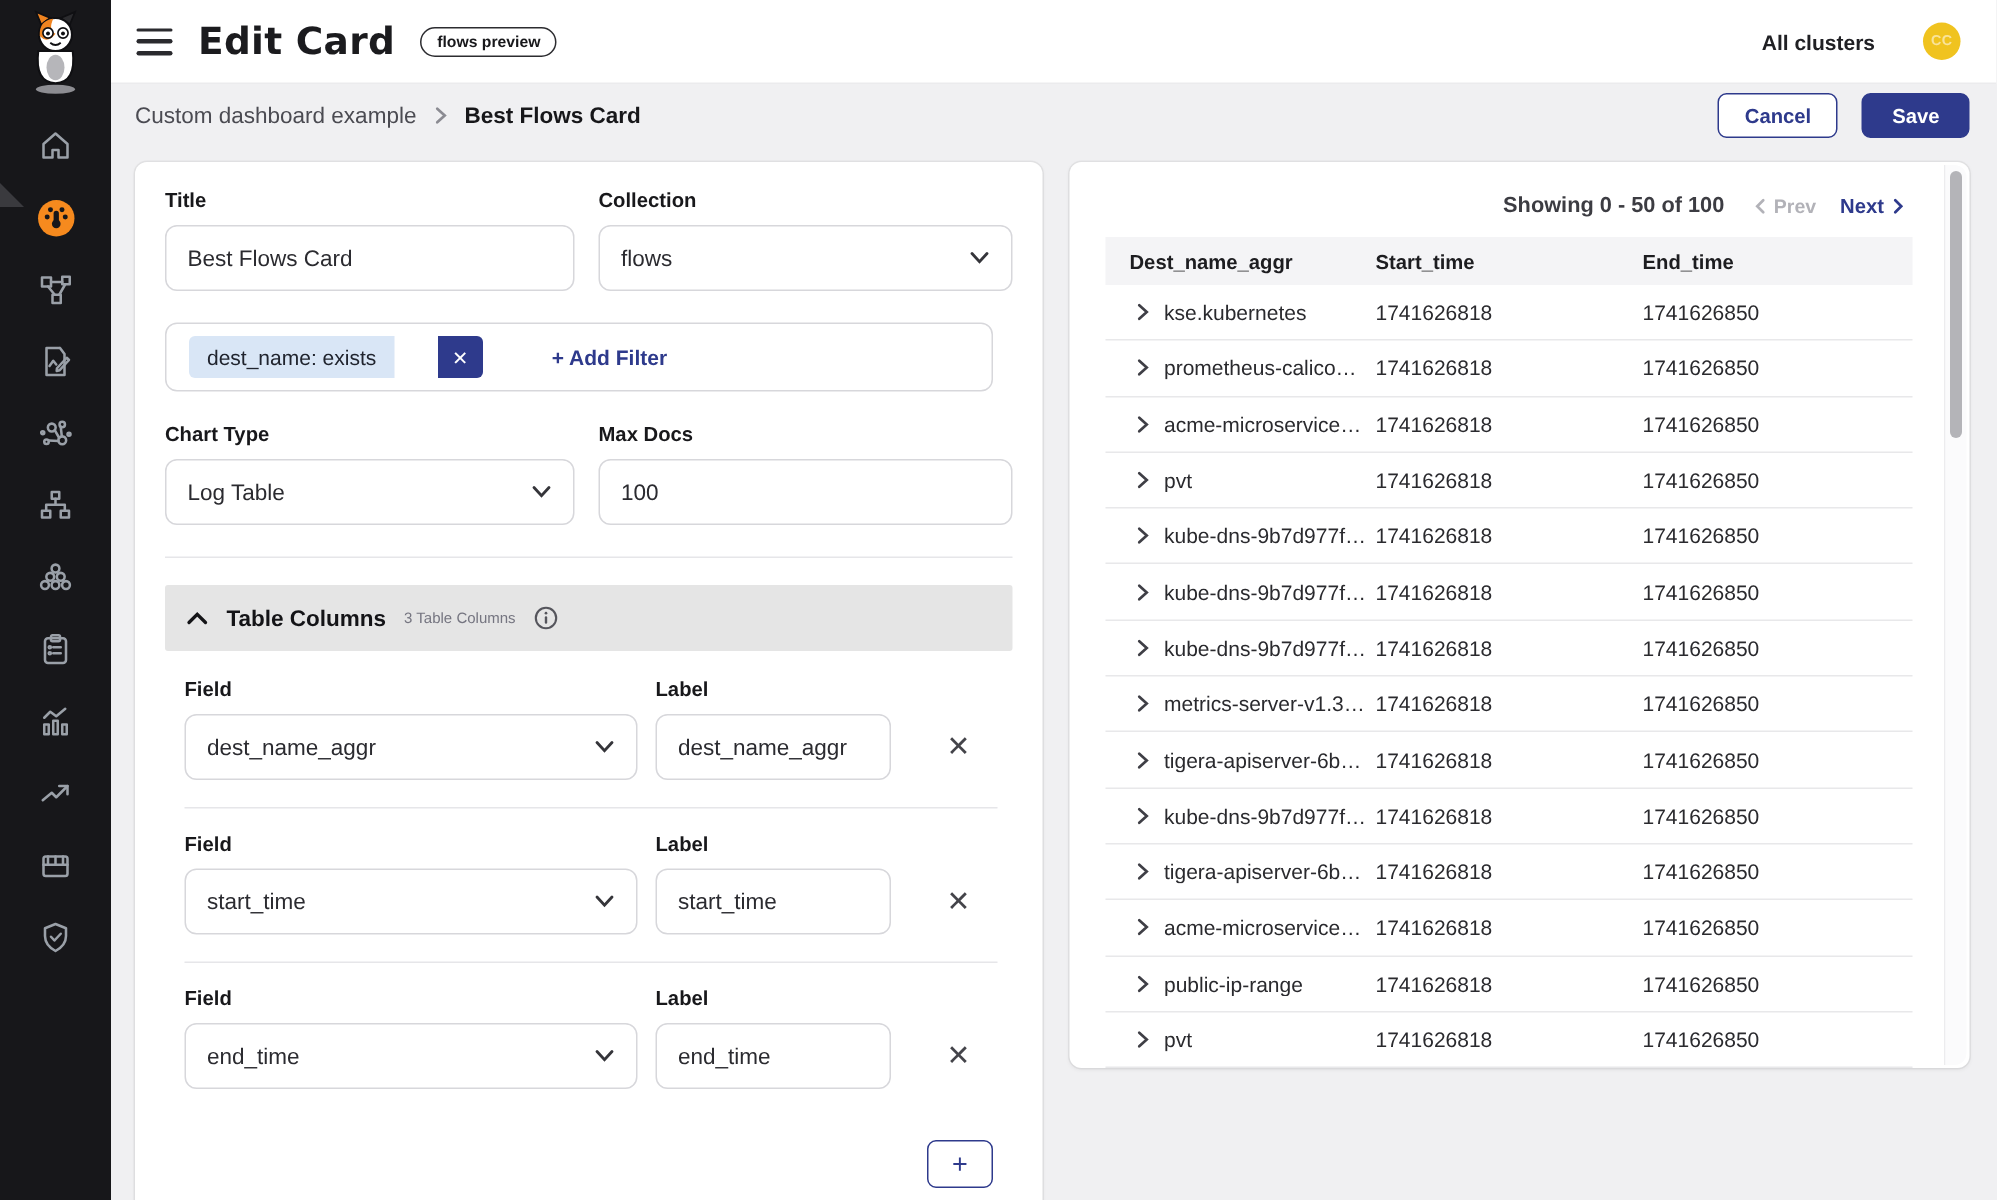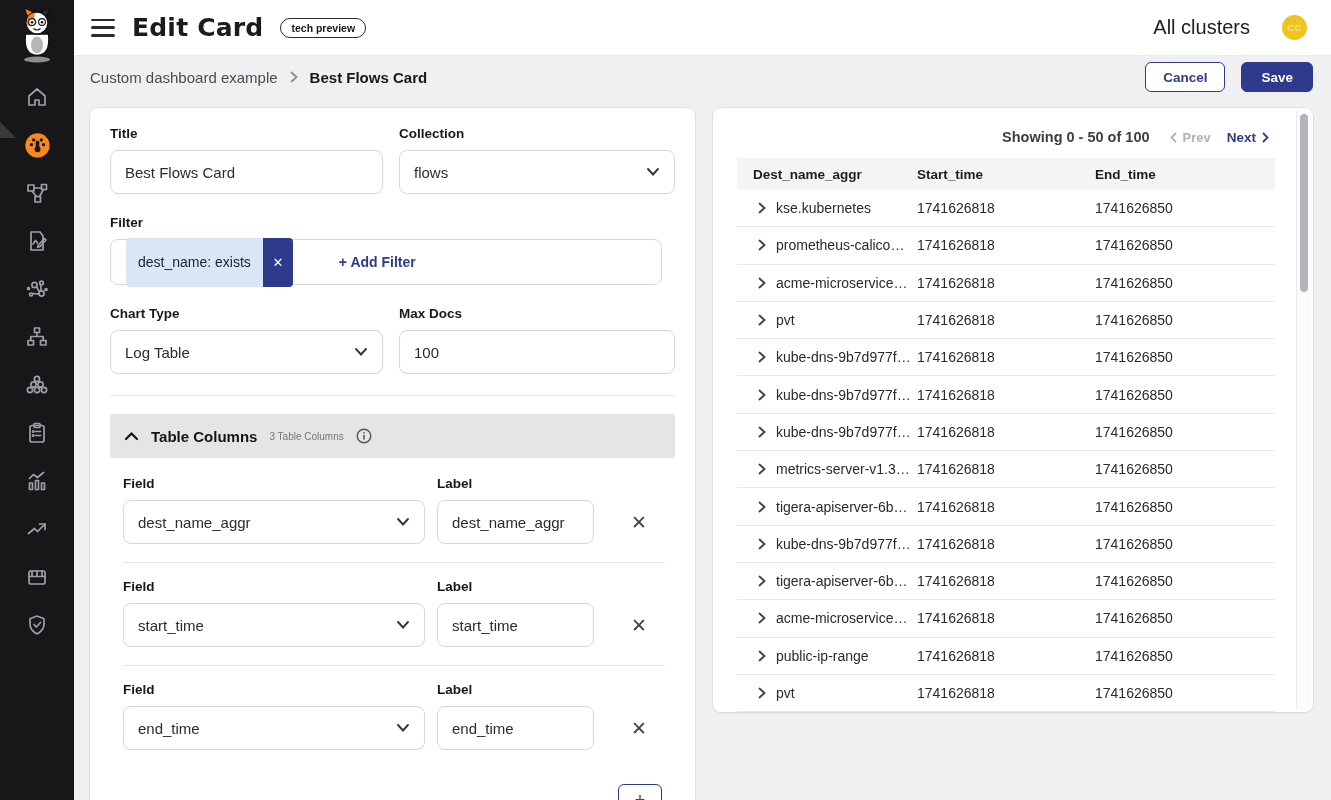--- a/index.html
+++ b/index.html
@@ -20,21 +20,21 @@
   .topbar { position:absolute; left:74px; top:0; right:0; height:56px; background:#fff;
             border-bottom:1px solid #ebebed; display:flex; align-items:center; padding:0 24px 0 16px; }
   .hamburger { width:26px; height:20px; display:flex; flex-direction:column; justify-content:space-between;
                background:none; border:none; cursor:pointer; padding:1px 1px; }
   .hamburger span { display:block; height:2.6px; background:#2a2a2e; border-radius:2px; }
   .page-title { font-family:"DejaVu Sans", sans-serif; font-size:25px; font-weight:800;
                 letter-spacing:.2px; color:#1b1b1e; margin-left:16px; }
   .badge { margin-left:17px; border:1.5px solid #2c2c30; border-radius:11px; padding:3px 10px;
            font-size:10.5px; font-weight:600; color:#18181b; white-space:nowrap; }
   .top-right { margin-left:auto; display:flex; align-items:center; gap:32px; }
-  .cluster-sel { font-size:20px; font-weight:400; color:#202024; cursor:pointer; }
+  .cluster-sel { font-size:14px; font-weight:700; color:#202024; cursor:pointer; }
   .avatar { width:25px; height:25px; border-radius:50%; background:#f0c31f; color:#f9e39a;
             display:flex; align-items:center; justify-content:center; font-size:9.5px; font-weight:700;
             letter-spacing:.3px; cursor:pointer; }
 
   
   .main { position:absolute; left:74px; top:56px; right:0; bottom:0; }
   .crumb-row { position:absolute; left:16px; right:18px; top:4px; height:34px; display:flex; align-items:center; }
   .crumb-parent { font-size:15px; color:#4b4b52; cursor:pointer;text-align:right; }
   .crumb-sep { margin:0 12px; display:flex; align-items:center; }
   .crumb-current { font-size:15px; font-weight:700; color:#17171a; }
@@ -55,21 +55,21 @@
   .ctl { height:44px; border:1px solid #d7d7db; border-radius:8px; background:#fff;
          display:flex; align-items:center; padding:0 14px; font-size:15px; color:#2b2b30; width:100%; }
   input.ctl { font-family:inherit; outline:none; }
   .select { justify-content:space-between; cursor:pointer; }
   .select svg { flex:none; }
   .grid2 { display:grid; grid-template-columns:273px 1fr; column-gap:16px; }
   .sec { margin-bottom:21px; }
 
   .filterbox { height:46px; width:552px; border:1px solid #d7d7db; border-radius:8px;
                display:flex; align-items:center; padding:0 8px; }
-  .chip { display:flex; height:49px; margin-left:7px; }
+  .chip { display:flex; height:28px; margin-left:7px;gap:29px; }
   .chip-label { background:#d9e6f6; border-radius:4px 0 0 4px; display:flex; align-items:center;
                 padding:0 12px; font-size:14px; color:#20242e; }
   .chip-x { width:30px; background:#2e3a8c; border:none; border-radius:0 4px 4px 0; color:#fff;
             display:flex; align-items:center; justify-content:center; font-size:13px; cursor:pointer; }
   .add-filter { margin-left:46px; background:none; border:none; color:#2e3a8c; font-weight:700;
                 font-size:14px; cursor:pointer; font-family:inherit; }
 
   .divider { border:none; border-top:1px solid #e6e6e9; margin:20px 0 18px; }
 
   .band { height:44px; background:#e5e5e5; border-radius:2px; display:flex; align-items:center;
@@ -229,21 +229,21 @@
   </nav>
 </aside>
 
 <header class="topbar">
   <button class="hamburger">
     <span></span>
       <span></span>
       <span></span>
   </button>
   <h1 class="page-title">Edit Card</h1>
-  <span class="badge">tech preview</span>
+  <span class="badge">flows preview</span>
   <div class="top-right">
     <span class="cluster-sel">All clusters</span>
     <div class="avatar">CC</div>
   </div>
 </header>
 
 <main class="main">
 
   <div class="crumb-row">
     <span class="crumb-parent">Custom dashboard example</span>
@@ -271,21 +271,20 @@
         <div class="ctl select">
           <span>flows</span>
           <svg width="14" height="10" viewBox="0 0 14 10">
               <path d="M2 2 L7 7.5 L12 2" stroke="#35353a" stroke-width="1.9" fill="none" stroke-linecap="round"></path>
             </svg>
         </div>
       </div>
     </div>
 
     <div class="sec">
-      <label class="flabel">Filter</label>
       <div class="filterbox">
         <div class="chip">
           <span class="chip-label">dest_name: exists</span>
           <button class="chip-x">✕</button>
         </div>
         <button class="add-filter">+ Add Filter</button>
       </div>
     </div>
 
     <div class="grid2 sec">

